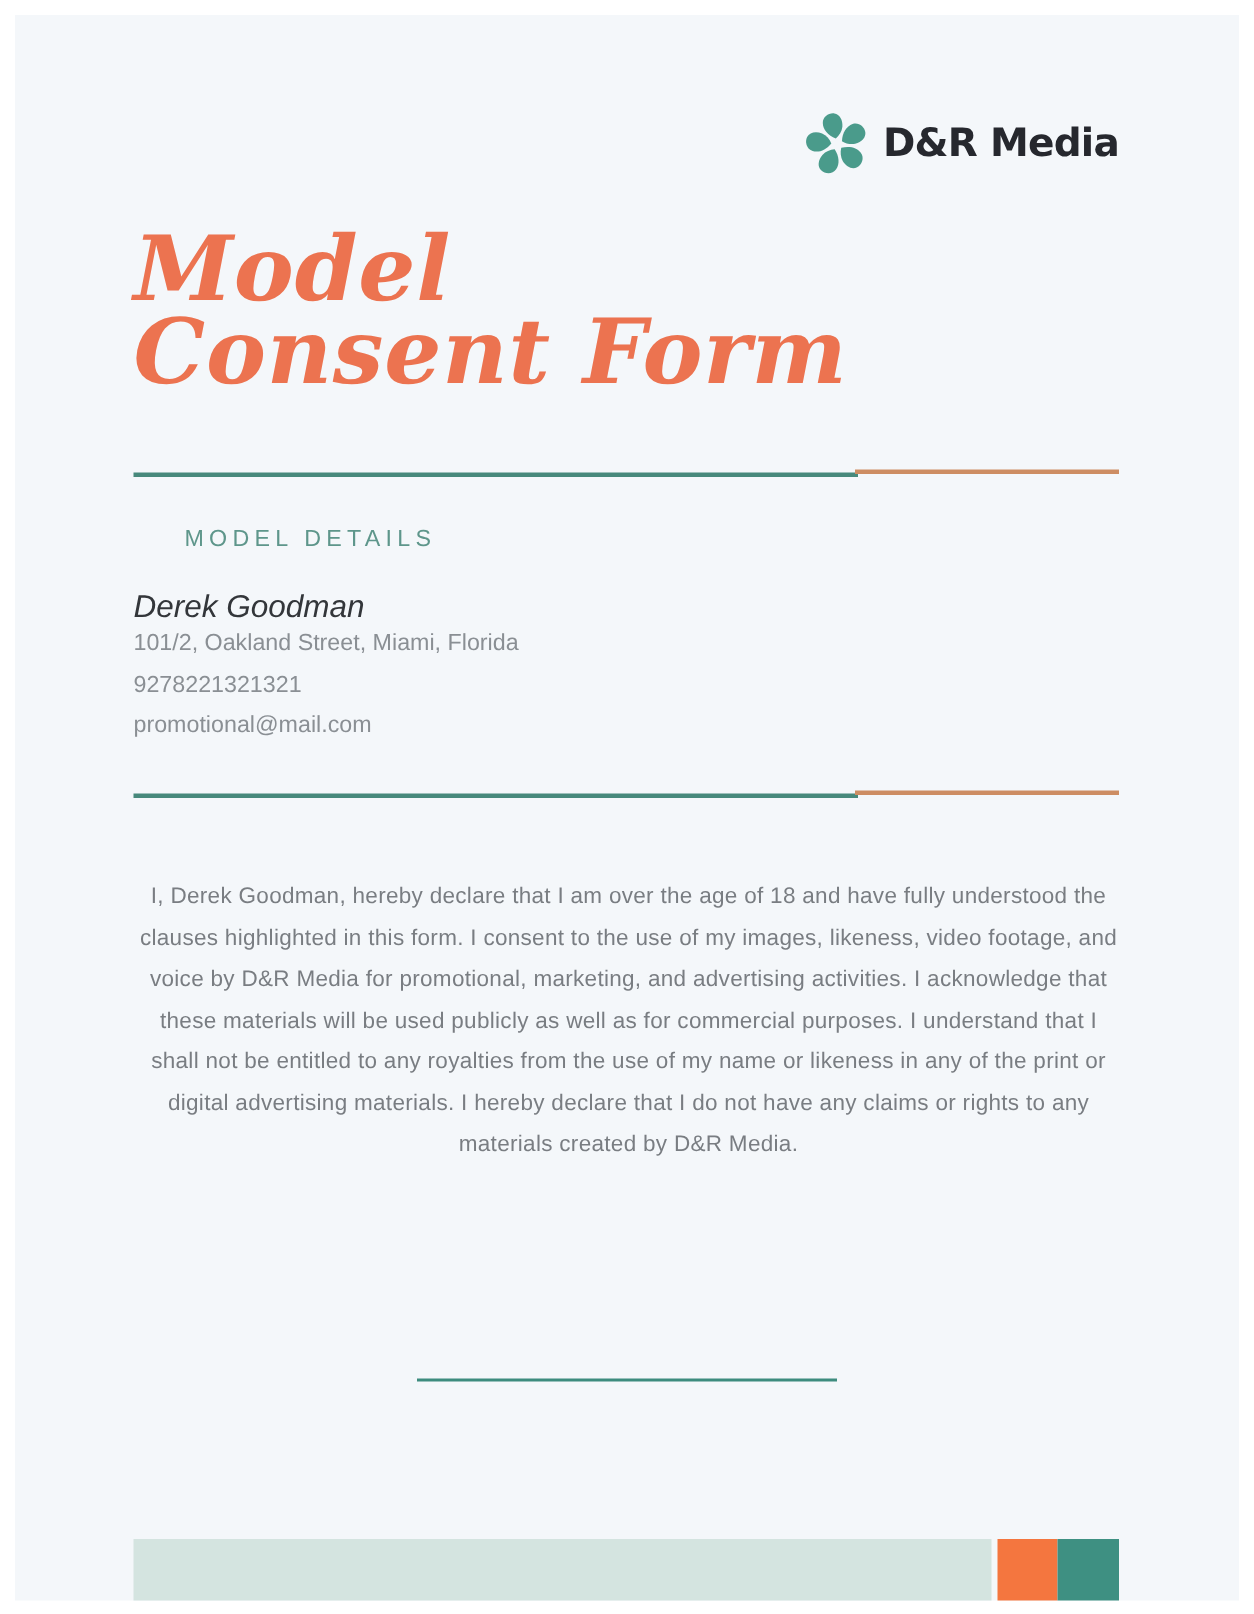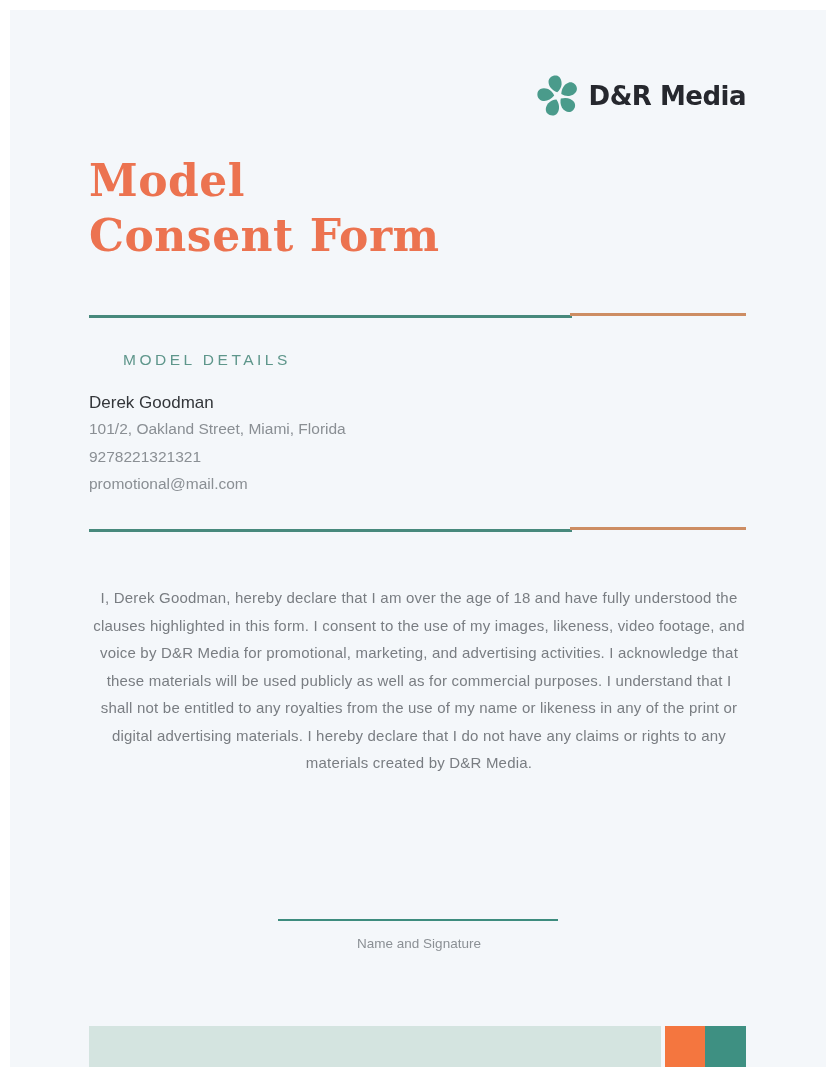--- a/index.html
+++ b/index.html
@@ -7,32 +7,32 @@
   .canvas { position:relative; width:836px; height:1076px; background:#ffffff; overflow:hidden; }
   .page { position:absolute; left:10px; top:10px; width:816px; height:1057px; background:#f4f7fa; }
 
   
   .logo { position:absolute; top:64px; right:80px; display:flex; align-items:center; gap:9px;text-align:center; }
   .logo svg { width:44px; height:44px; display:block; }
   .brand-name { font-family:"DejaVu Sans", sans-serif; font-weight:700; font-size:26px; color:#26282e; letter-spacing:-0.5px; }
 
   
   .title { position:absolute; left:79px; top:143px; font-family:"DejaVu Serif", serif; font-weight:700;
-           font-size:44px; line-height:55px; color:#ec7350; letter-spacing:0.5px; }
+           font-size:60px; line-height:55px; color:#ec7350; letter-spacing:0.5px;font-style:italic; }
 
   
   .divider-teal { position:absolute; left:79px; width:483px; height:3px; background:#47897c; }
   .divider-orange { position:absolute; left:560px; width:176px; height:3px; background:#cd8d63; }
   .d1t { top:305px; } .d1o { top:303px; }
   .d2t { top:519px; } .d2o { top:517px; }
 
   
   .section-heading { position:absolute; left:79px; top:341px; font-size:15.5px; font-weight:500;
                      letter-spacing:3.5px; color:#5e968b;margin-left:34px; }
-  .model-name { position:absolute; left:79px; top:383px; font-size:17px; font-weight:500; color:#33363a; }
+  .model-name { position:absolute; left:79px; top:383px; font-size:21px; font-weight:500; color:#33363a;font-style:italic; }
   .detail-line { position:absolute; left:79px; font-size:15.5px; color:#8a8f94; }
   .addr { top:410px; } .phone { top:438px;text-align:right; } .email { top:465px; }
 
   
   .declaration { position:absolute; left:79px; top:574px; width:660px; font-size:15px;
                  line-height:27.5px; color:#797d82; letter-spacing:0.2px;text-align:center; }
 
   
   .sig-line { position:absolute; left:268px; top:909px; width:280px; height:2px; background:#3d8c7e; }
   .sig-label-wrap { position:absolute; left:79px; top:924px; width:660px; text-align:center; }
@@ -75,22 +75,19 @@
     <p class="detail-line addr">101/2, Oakland Street, Miami, Florida</p>
     <p class="detail-line phone">9278221321321</p>
     <p class="detail-line email">promotional@mail.com</p>
 
     <div class="divider-teal d2t"></div>
     <div class="divider-orange d2o"></div>
 
     <p class="declaration">I, Derek Goodman, hereby declare that I am over the age of 18 and have fully understood the clauses highlighted in this form. I consent to the use of my images, likeness, video footage, and voice by D&amp;R Media for promotional, marketing, and advertising activities. I acknowledge that these materials will be used publicly as well as for commercial purposes. I understand that I shall not be entitled to any royalties from the use of my name or likeness in any of the print or digital advertising materials. I hereby declare that I do not have any claims or rights to any materials created by D&amp;R Media.</p>
 
     <div class="sig-line"></div>
-    <div class="sig-label-wrap">
-      <span class="sig-label">Name and Signature</span>
-    </div>
 
     <div class="footer-pale"></div>
     <div class="footer-orange"></div>
     <div class="footer-teal"></div>
 
   </div>
 </div>
 
 </body></html>

